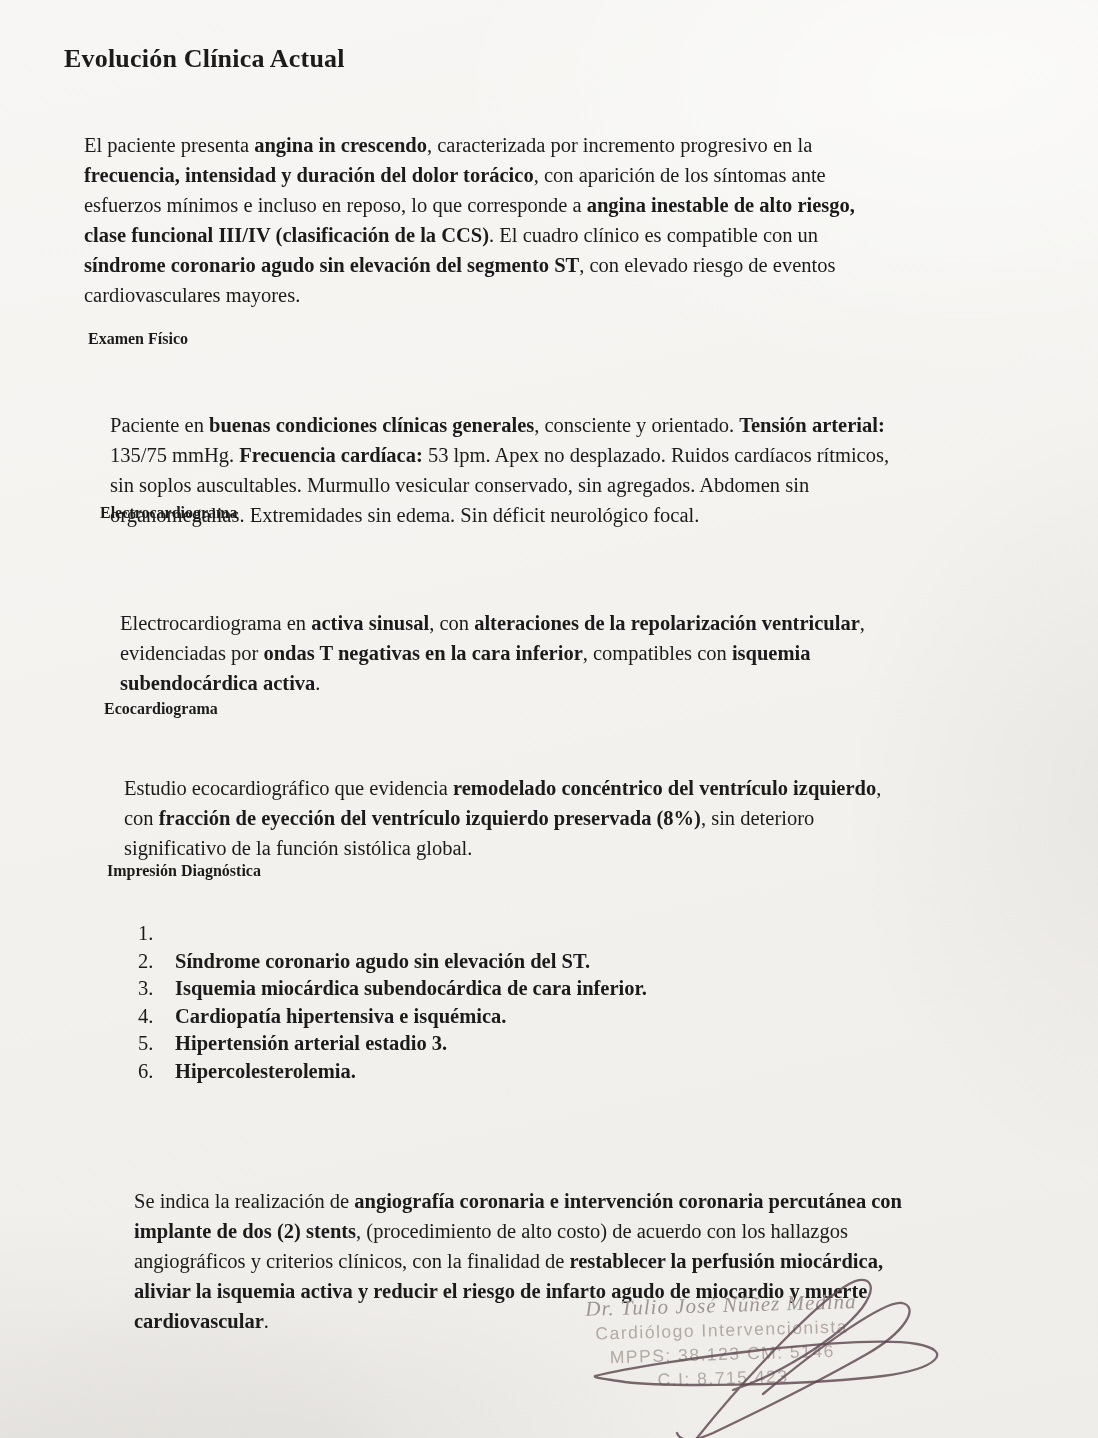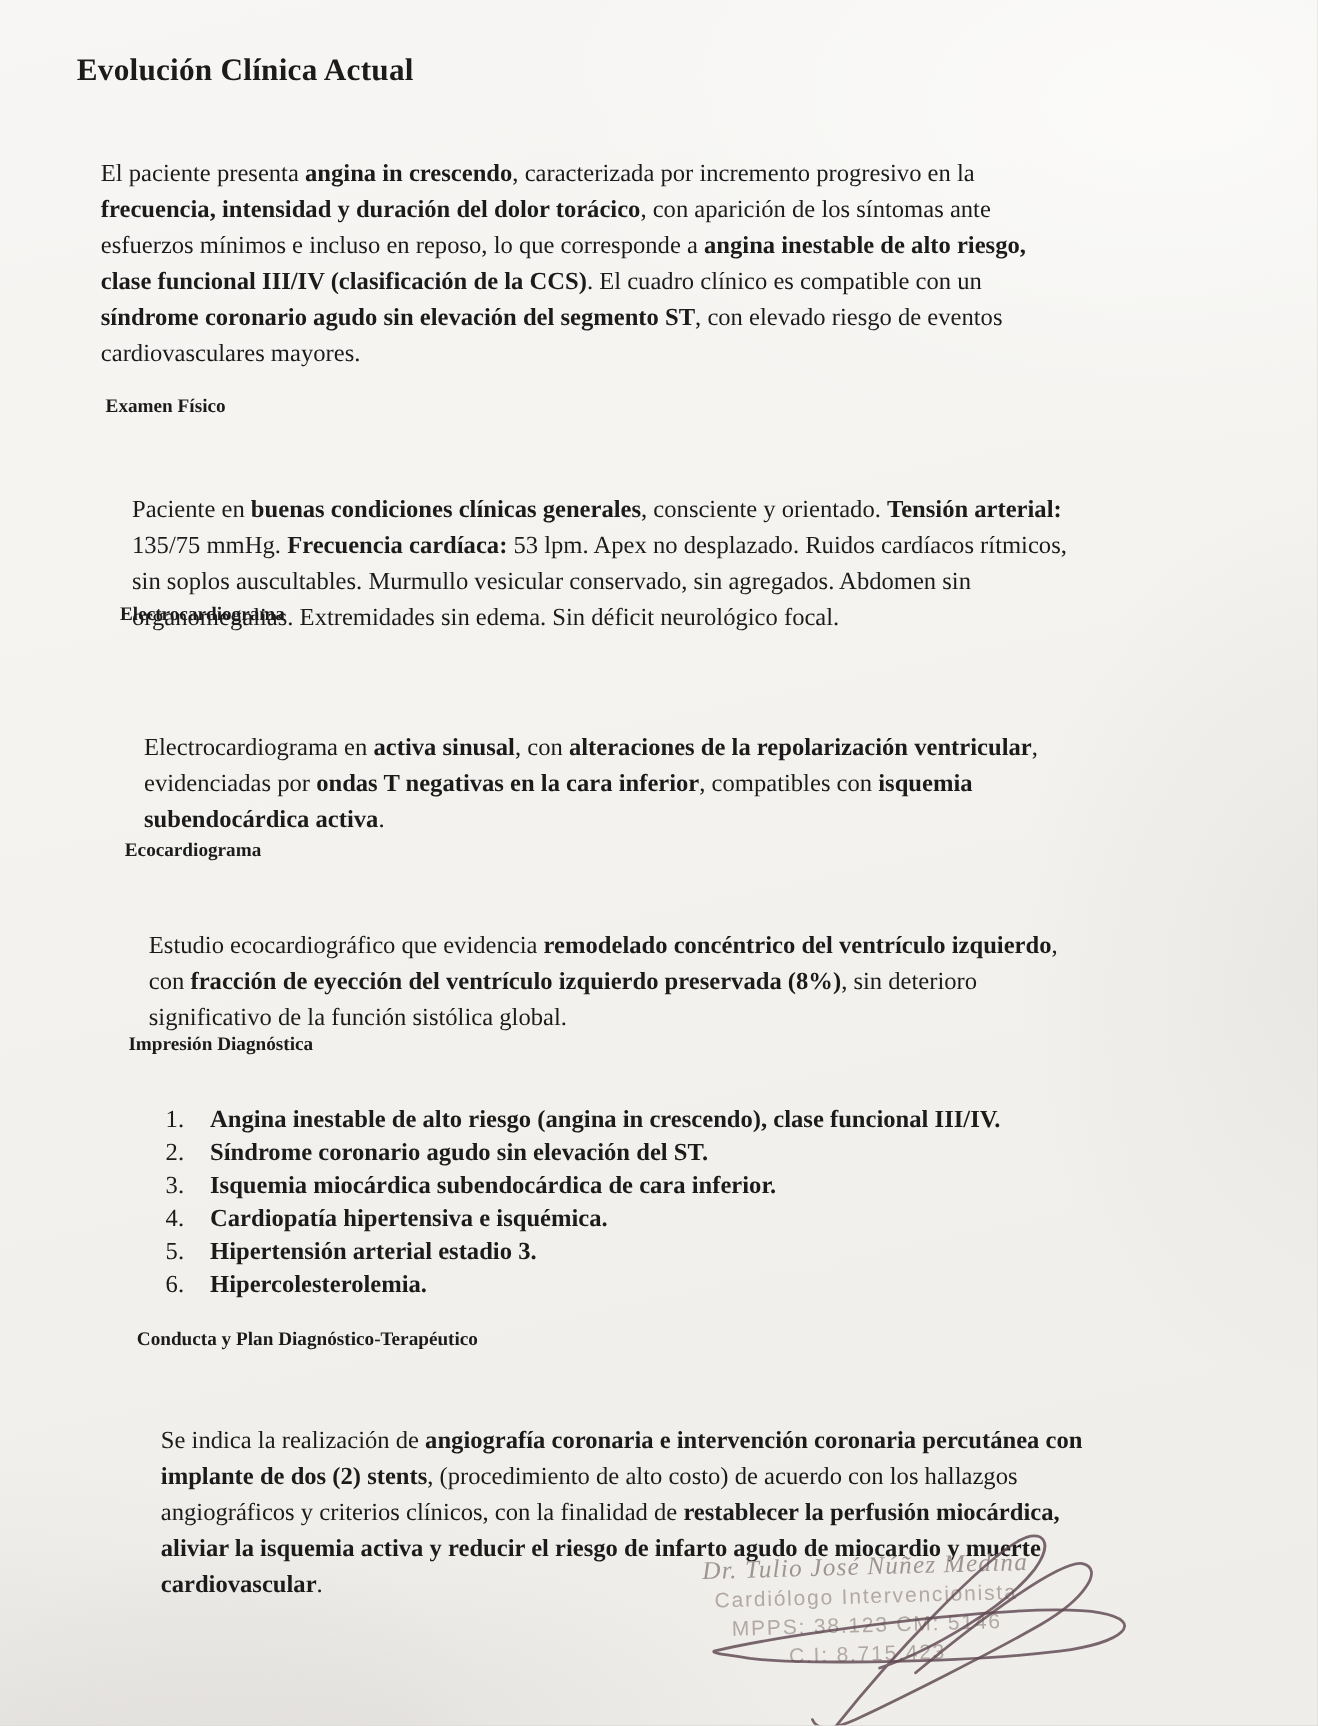--- a/index.html
+++ b/index.html
@@ -63,21 +63,20 @@
   <div class="block" style="left:106px; top:755px; width:800px;">
     <p class="body"><span>Estudio ecocardiográfico que evidencia </span><span class="b">remodelado concéntrico del ventrículo izquierdo</span><span>, con </span><span class="b">fracción de eyección del ventrículo izquierdo preservada (8%)</span><span>, sin deterioro significativo de la función sistólica global.</span></p>
   </div>
 
   <div class="block" style="left:107px; top:862px;">
     <h2 class="sec">Impresión Diagnóstica</h2>
   </div>
   <div class="block" style="left:138px; top:920px; width:820px;">
       <div class="diag-item">
         <span class="num">1.</span>
-        <span class="txt">Angina inestable de alto riesgo (angina in crescendo), clase funcional III/IV.</span>
       </div>
       <div class="diag-item">
         <span class="num">2.</span>
         <span class="txt">Síndrome coronario agudo sin elevación del ST.</span>
       </div>
       <div class="diag-item">
         <span class="num">3.</span>
         <span class="txt">Isquemia miocárdica subendocárdica de cara inferior.</span>
       </div>
       <div class="diag-item">
@@ -87,23 +86,20 @@
       <div class="diag-item">
         <span class="num">5.</span>
         <span class="txt">Hipertensión arterial estadio 3.</span>
       </div>
       <div class="diag-item">
         <span class="num">6.</span>
         <span class="txt">Hipercolesterolemia.</span>
       </div>
     </div>
 
-  <div class="block" style="left:114px; top:1108px;">
-    <h2 class="sec">Conducta y Plan Diagnóstico-Terapéutico</h2>
-  </div>
   <div class="block" style="left:116px; top:1168px; width:818px;">
     <p class="body"><span>Se indica la realización de </span><span class="b">angiografía coronaria e intervención coronaria percutánea con implante de dos (2) stents</span><span>, (procedimiento de alto costo) de acuerdo con los hallazgos angiográficos y criterios clínicos, con la finalidad de </span><span class="b">restablecer la perfusión miocárdica, aliviar la isquemia activa y reducir el riesgo de infarto agudo de miocardio y muerte cardiovascular</span><span>.</span></p>
   </div>
 
   <div class="stamp">
     <div class="name">Dr. Tulio José Núñez Medina</div>
     <div class="line">Cardiólogo Intervencionista</div>
     <div class="line">MPPS: 38.123   CM: 5146</div>
     <div class="line">C.I: 8.715.423</div>
   </div>

